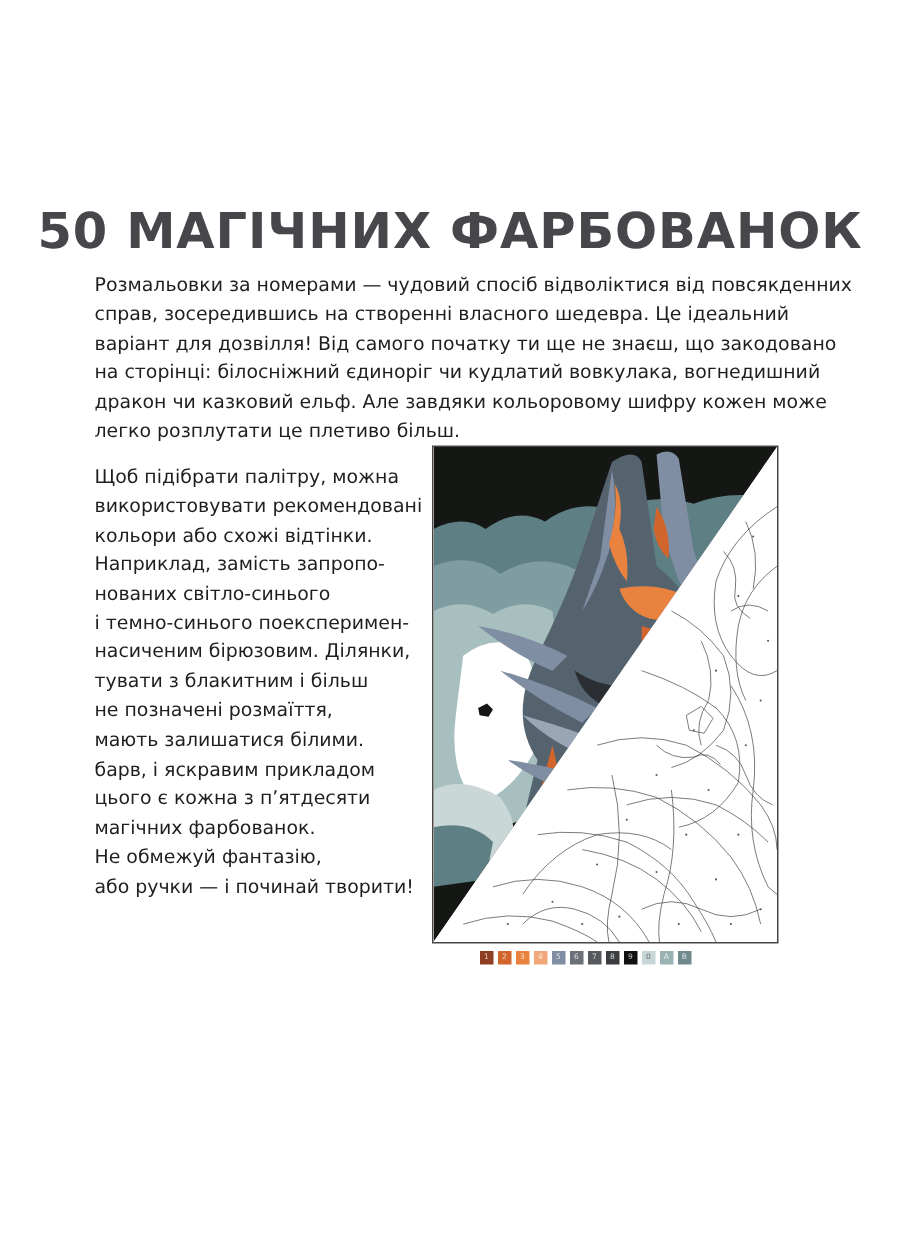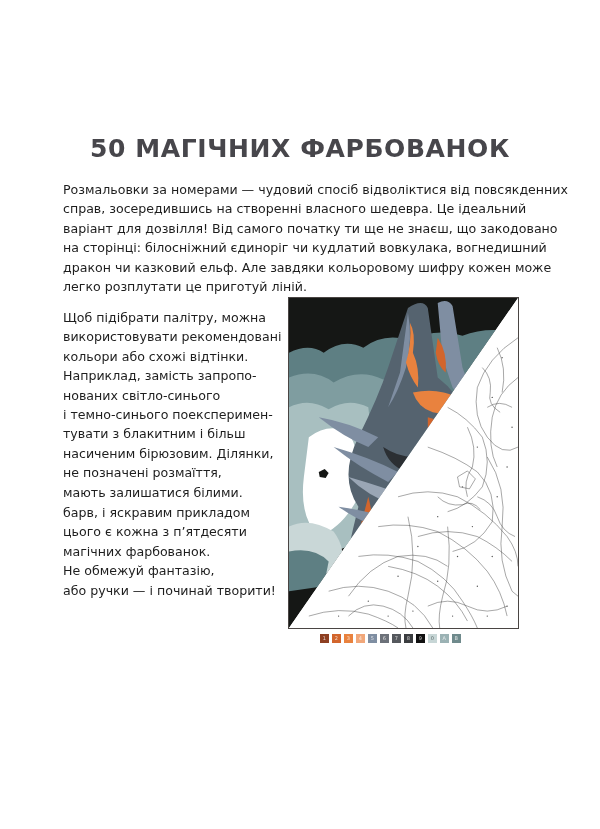--- a/index.html
+++ b/index.html
@@ -2,21 +2,21 @@
 <html><head>
 <meta charset="utf-8">
 <style>
   html, body { margin: 0; padding: 0; }
   body {
     width: 600px; height: 829px; background: #ffffff; position: relative; overflow: hidden;
     font-family: "DejaVu Sans", sans-serif; color: #1e1e1e;
   }
   .title {
     position: absolute; left: 0; top: 134px; width: 600px; text-align: center;
-    font-family: "DejaVu Sans", sans-serif; font-weight: bold; font-size: 25px;
+    font-family: "DejaVu Sans", sans-serif; font-weight: bold; font-size: 33px;
     letter-spacing: 0.6px; color: #47464b; margin: 0;
   }
   .intro {
     position: absolute; left: 63px; top: 180px; width: 480px;
     font-size: 12.6px; line-height: 19.4px; margin: 0; color: #1e1e1e;
   }
   .col-left {
     position: absolute; left: 63px; width: 230px; font-size: 12.6px; line-height: 19.4px;
     margin: 0; color: #1e1e1e;
   }
@@ -40,32 +40,32 @@
 <body>
 
 <h1 class="title">50 МАГІЧНИХ ФАРБОВАНОК</h1>
 
 <p class="intro">
   <span class="line">Розмальовки за номерами — чудовий спосіб відволіктися від повсякденних</span>
   <span class="line">справ, зосередившись на створенні власного шедевра. Це ідеальний</span>
   <span class="line">варіант для дозвілля! Від самого початку ти ще не знаєш, що закодовано</span>
   <span class="line">на сторінці: білосніжний єдиноріг чи кудлатий вовкулака, вогнедишний</span>
   <span class="line">дракон чи казковий ельф. Але завдяки кольоровому шифру кожен може</span>
-  <span class="line">легко розплутати це приготуй ліній.</span>
+  <span class="line">легко розплутати це плетиво більш.</span>
 </p>
 
 <p class="col-left p2">
   <span class="line">Щоб підібрати палітру, можна</span>
   <span class="line">використовувати рекомендовані</span>
   <span class="line">кольори або схожі відтінки.</span>
   <span class="line">Наприклад, замість запропо-</span>
   <span class="line">нованих світло-синього</span>
   <span class="line">і темно-синього поексперимен-</span>
+  <span class="line">насиченим бірюзовим. Ділянки,</span>
   <span class="line">тувати з блакитним і більш</span>
-  <span class="line">насиченим бірюзовим. Ділянки,</span>
   <span class="line">не позначені розмаїття,</span>
   <span class="line">мають залишатися білими.</span>
 </p>
 
 <p class="col-left p3">
   <span class="line">барв, і яскравим прикладом</span>
   <span class="line">цього є кожна з п’ятдесяти</span>
   <span class="line">магічних фарбованок.</span>
   <span class="line">Не обмежуй фантазію,</span>
   <span class="line">або ручки — і починай творити!</span>

